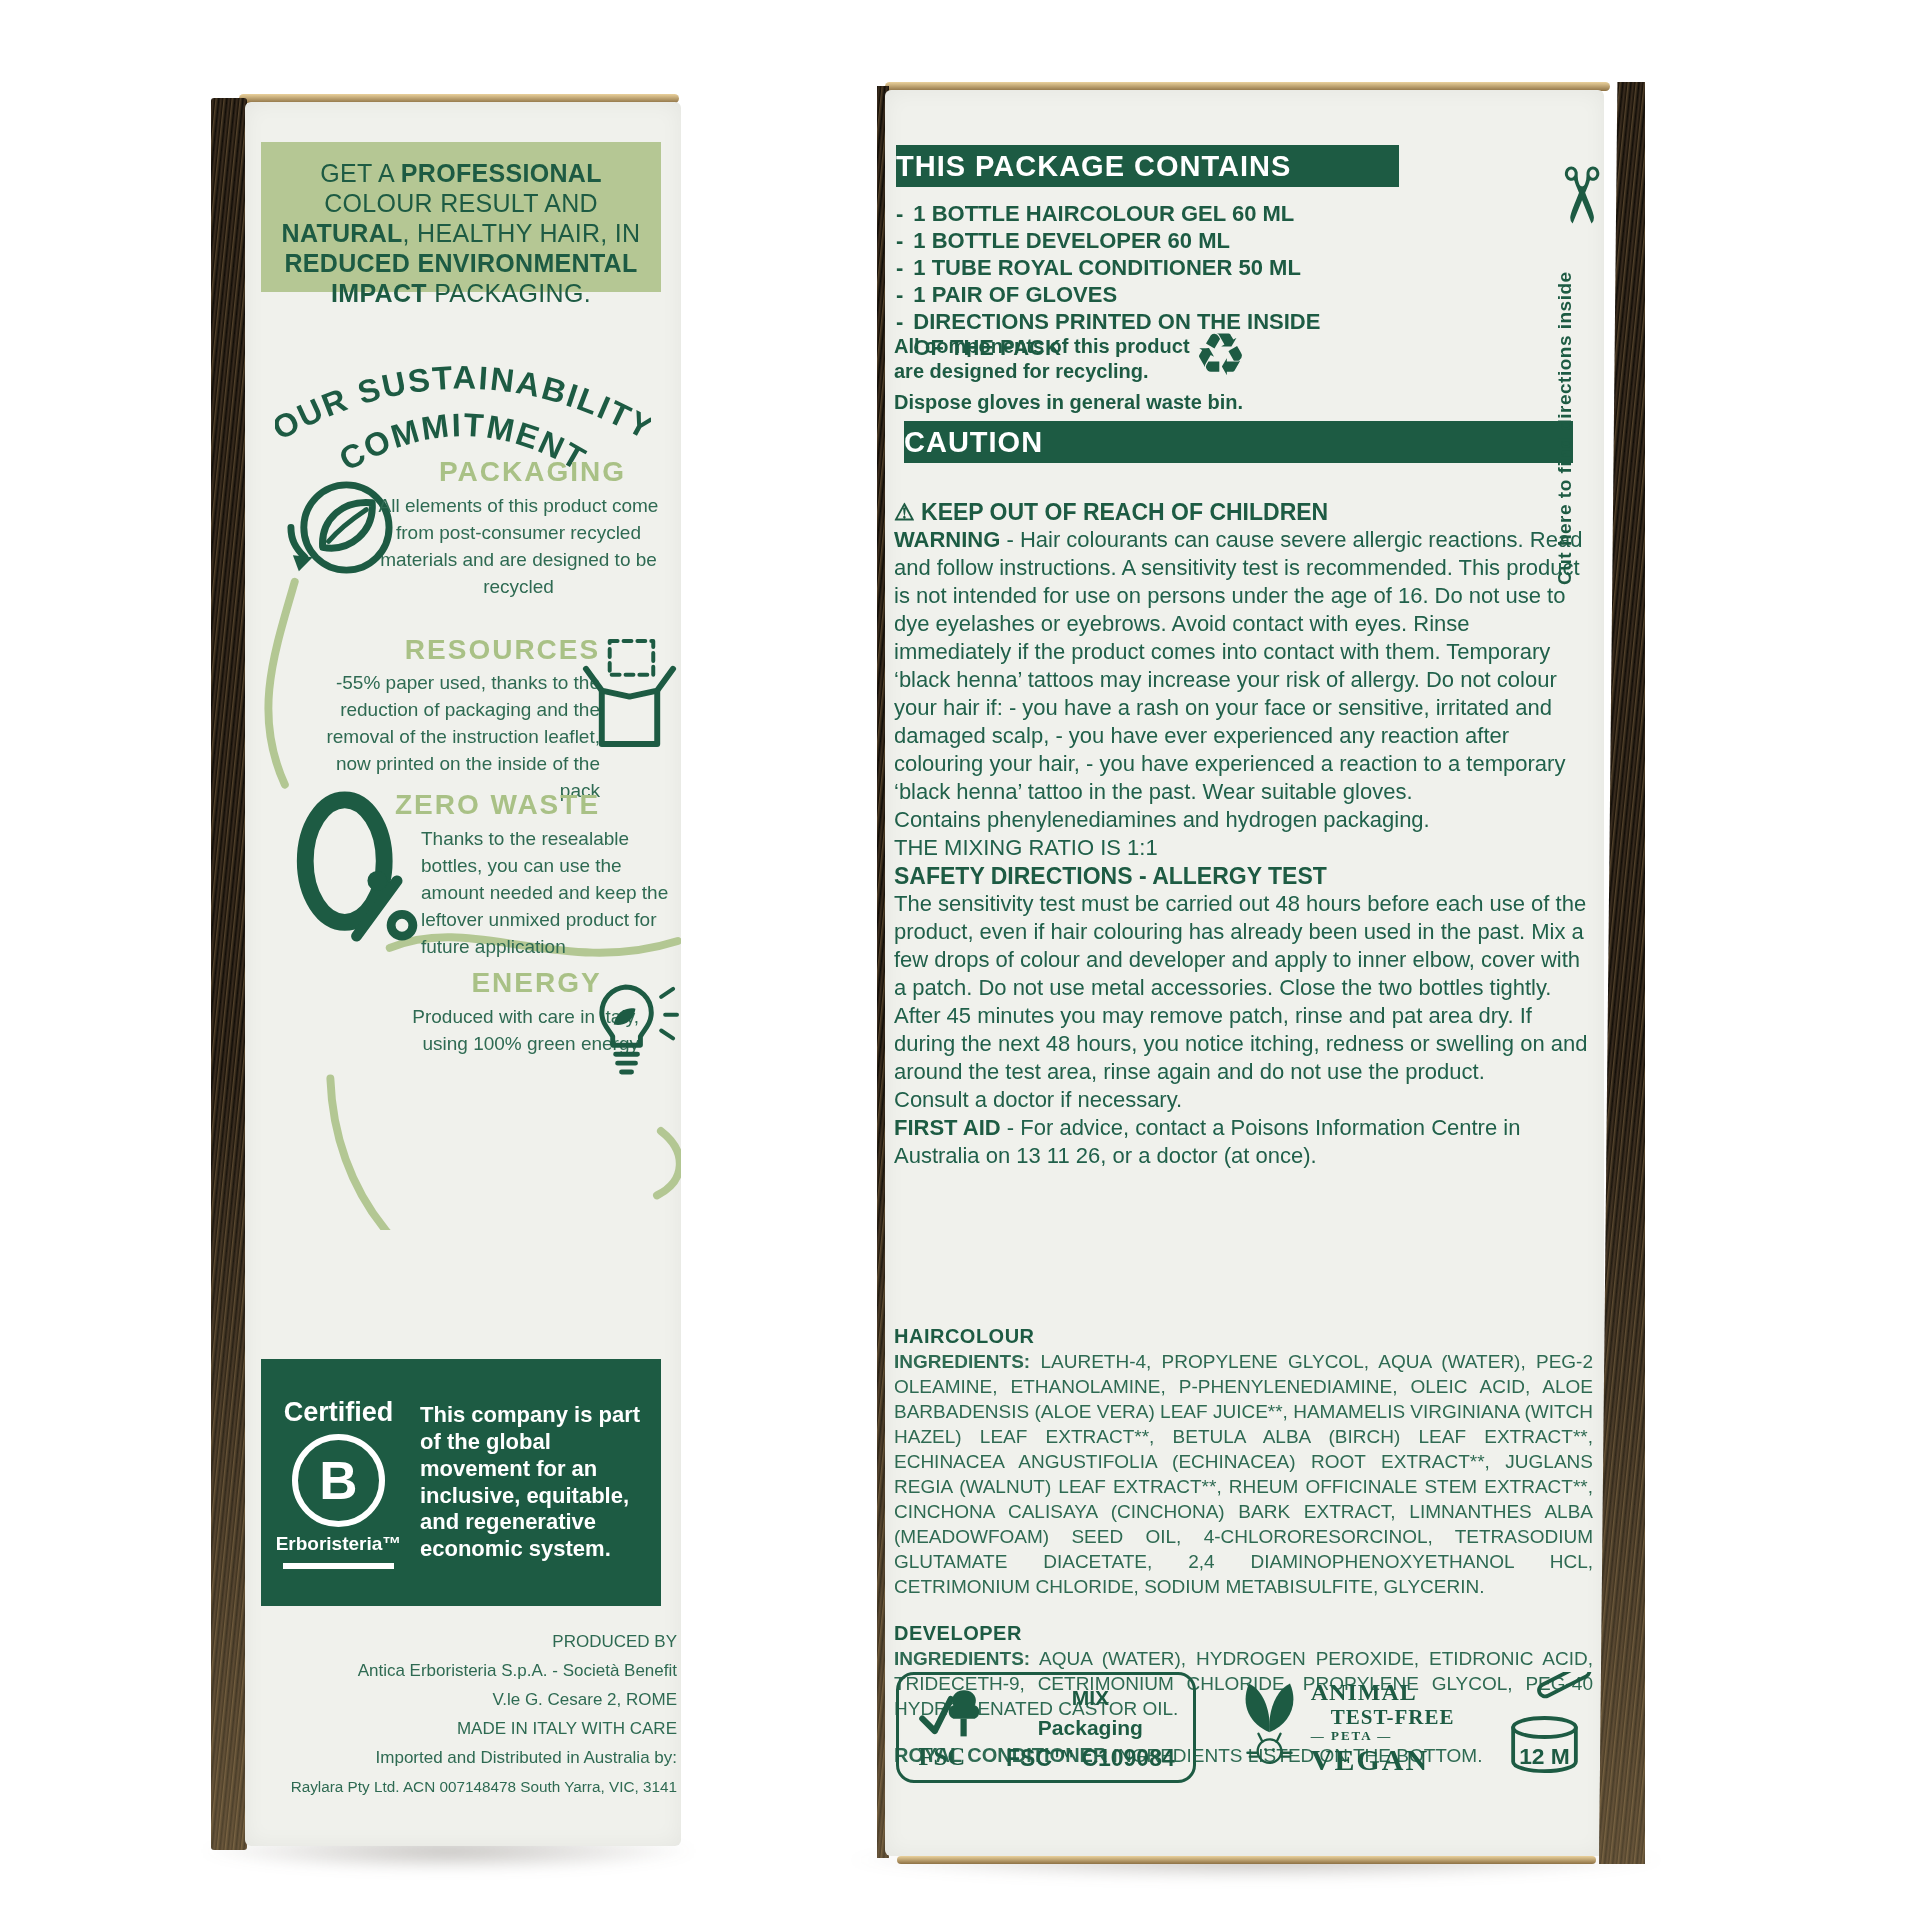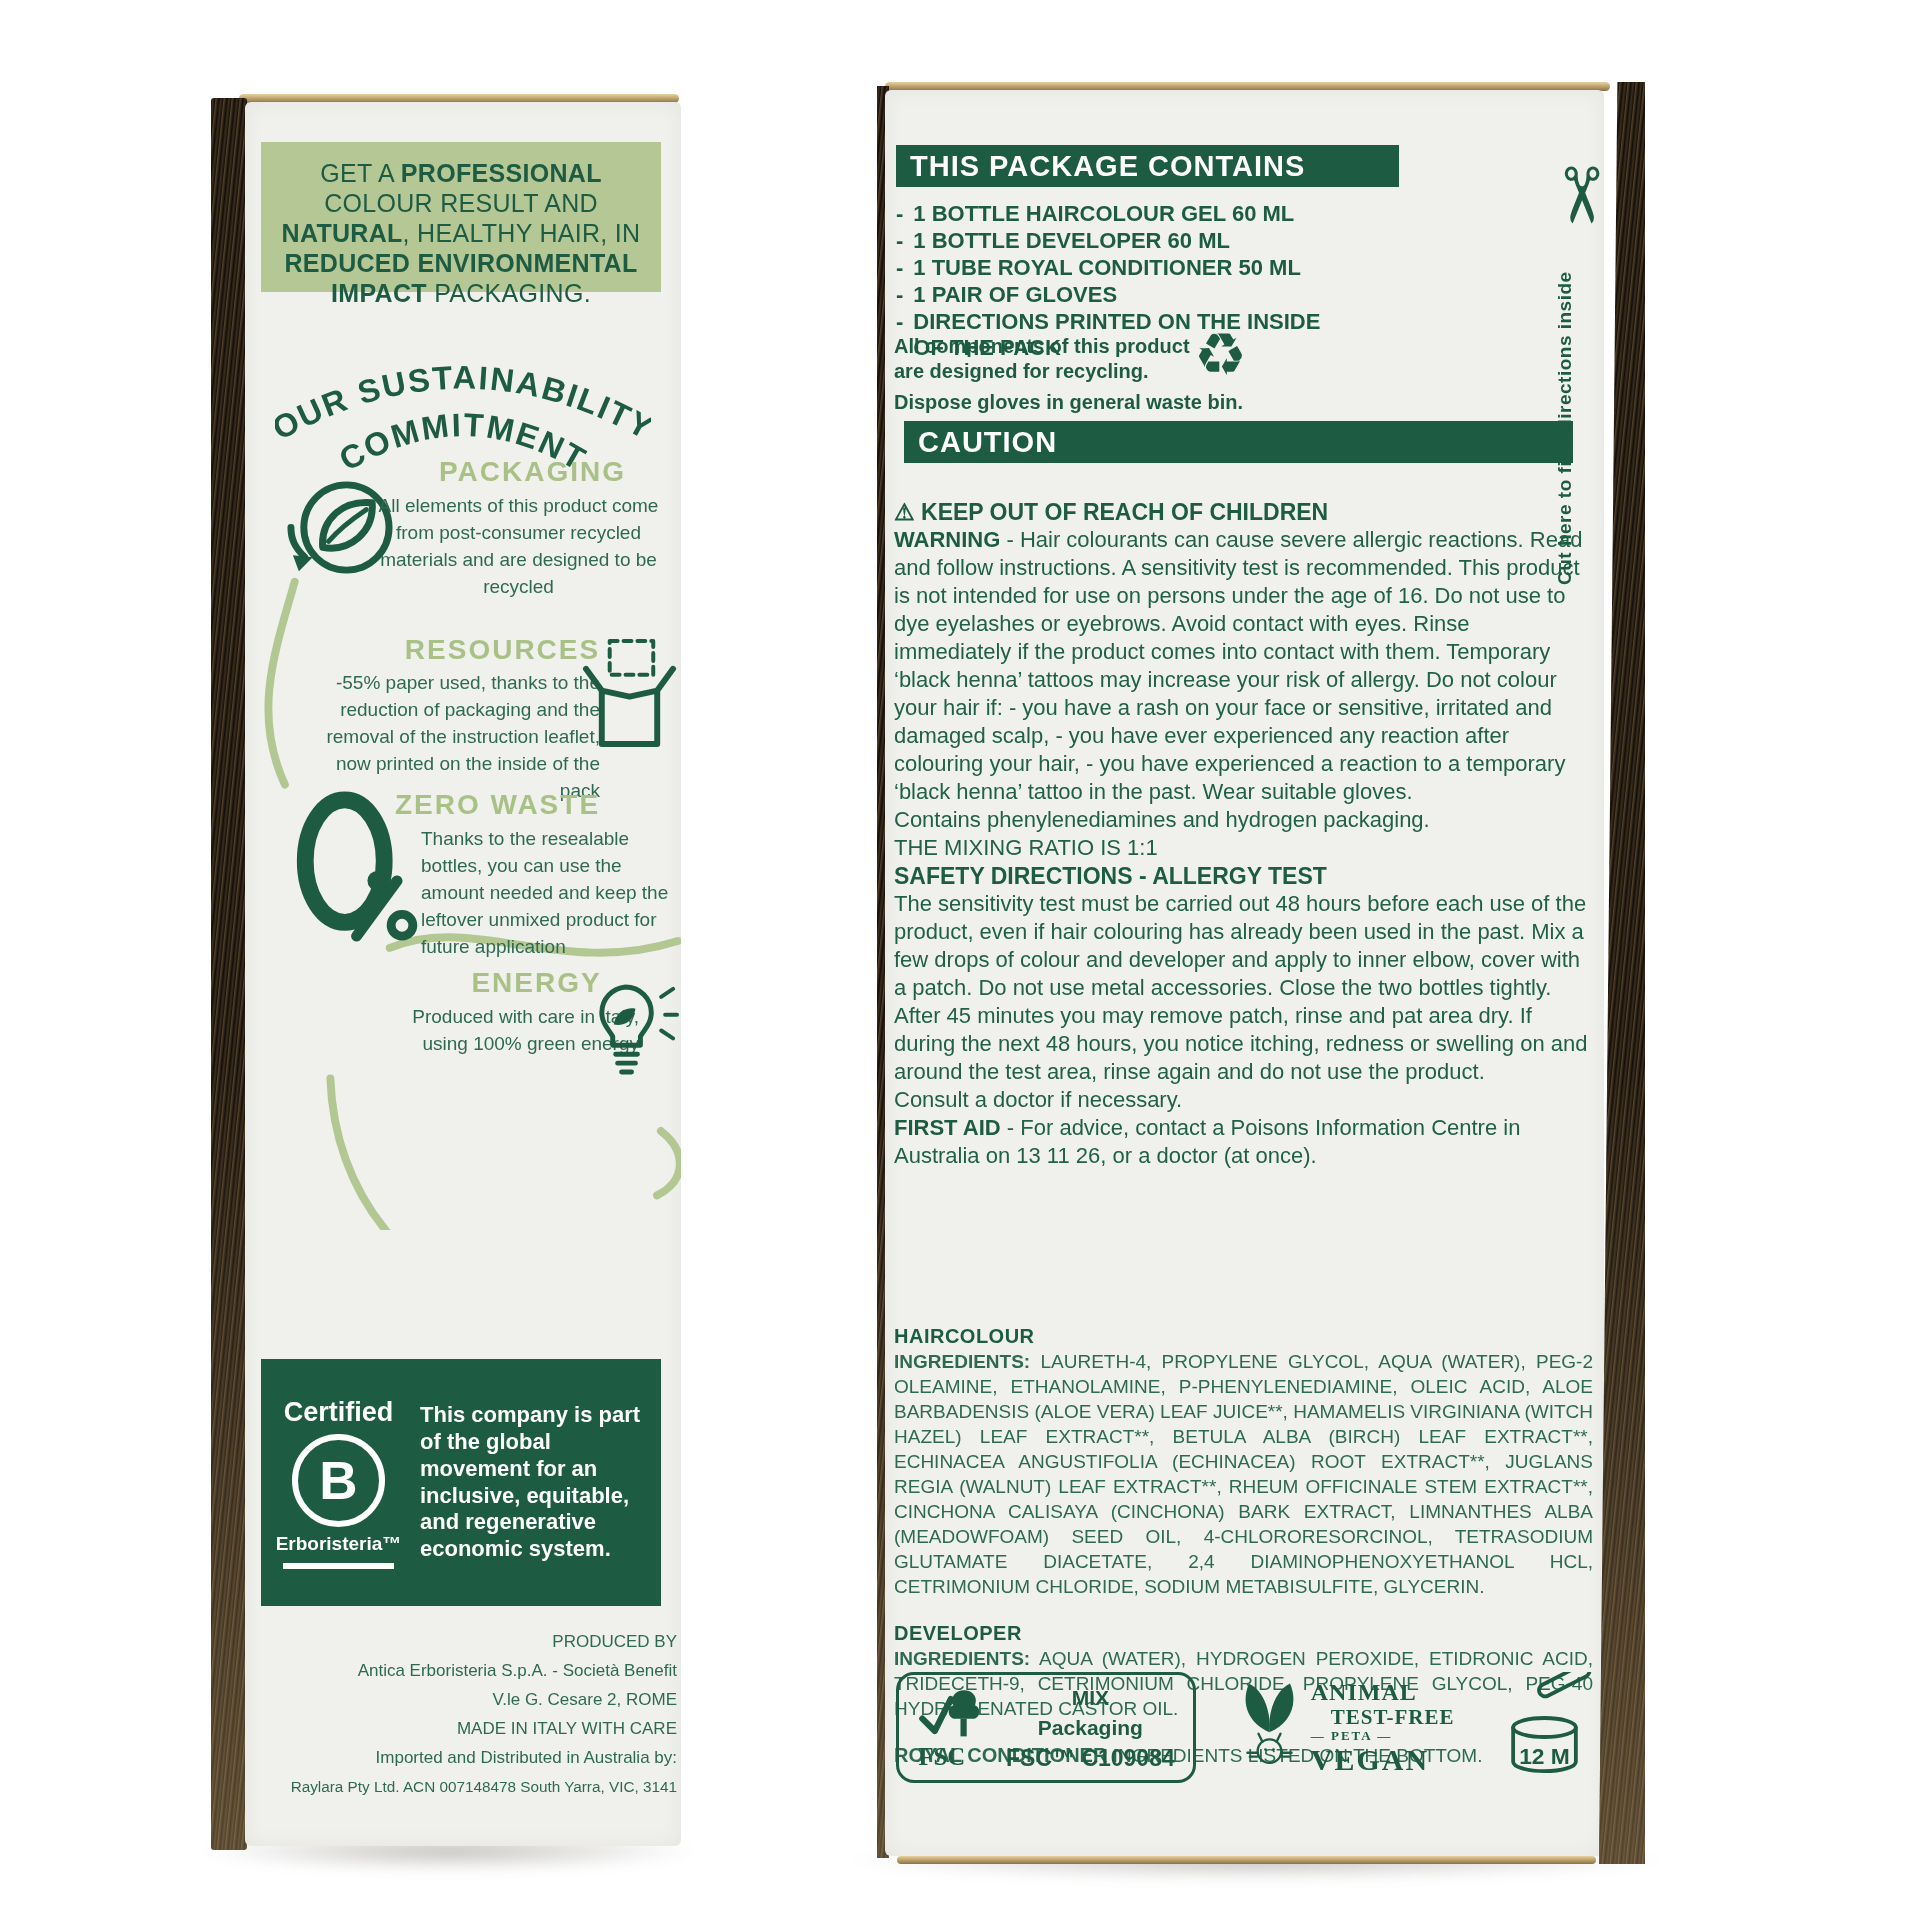--- a/index.html
+++ b/index.html
@@ -27,21 +27,21 @@
   .bcorp-cert{font-weight:bold;font-size:27px;}
   .bcorp-circle{width:81px;height:81px;border:6px solid #fff;border-radius:50%;margin:6px 0;
                 display:flex;align-items:center;justify-content:center;font-size:53px;font-weight:bold;color:#fff;}
   .bcorp-corp{font-weight:bold;font-size:19px;}
   .bcorp-bar{width:111px;height:6px;background:#fff;margin-top:8px;}
   .bcorp-msg{color:#fff;font-weight:bold;font-size:22px;line-height:1.22;width:248px;}
   .produced{position:absolute;color:#2e6a52;font-size:17px;line-height:29px;text-align:right;}
   .produced .small{font-size:15.3px;}
   
   .bar{position:absolute;background:#1d5b43;color:#ffffff;font-weight:bold;font-size:29px;
-       letter-spacing:1px;line-height:42px;padding-left:14px;box-sizing:border-box;height:42px;}
+       letter-spacing:1px;line-height:42px;box-sizing:border-box;height:42px;}
   .contents{position:absolute;color:#1d5b43;font-weight:bold;font-size:22px;line-height:26px;}
   .contents .item{display:flex;gap:10px;margin-bottom:1px;}
   .contents .dash{flex:none;}
   .note{position:absolute;color:#1d5b43;font-weight:bold;font-size:20px;line-height:25px;}
   .cflow{position:absolute;color:#20604a;font-size:22px;line-height:28px;}
   .cflow .hd{font-weight:bold;color:#1d5b43;font-size:23px;}
   .cflow b{color:#1d5b43;}
   .iflow{position:absolute;color:#2e6a52;font-size:19px;line-height:25px;}
   .iflow .t{font-weight:bold;color:#1d5b43;font-size:20px;letter-spacing:0.5px;}
   .iflow .para{text-align:justify;}

